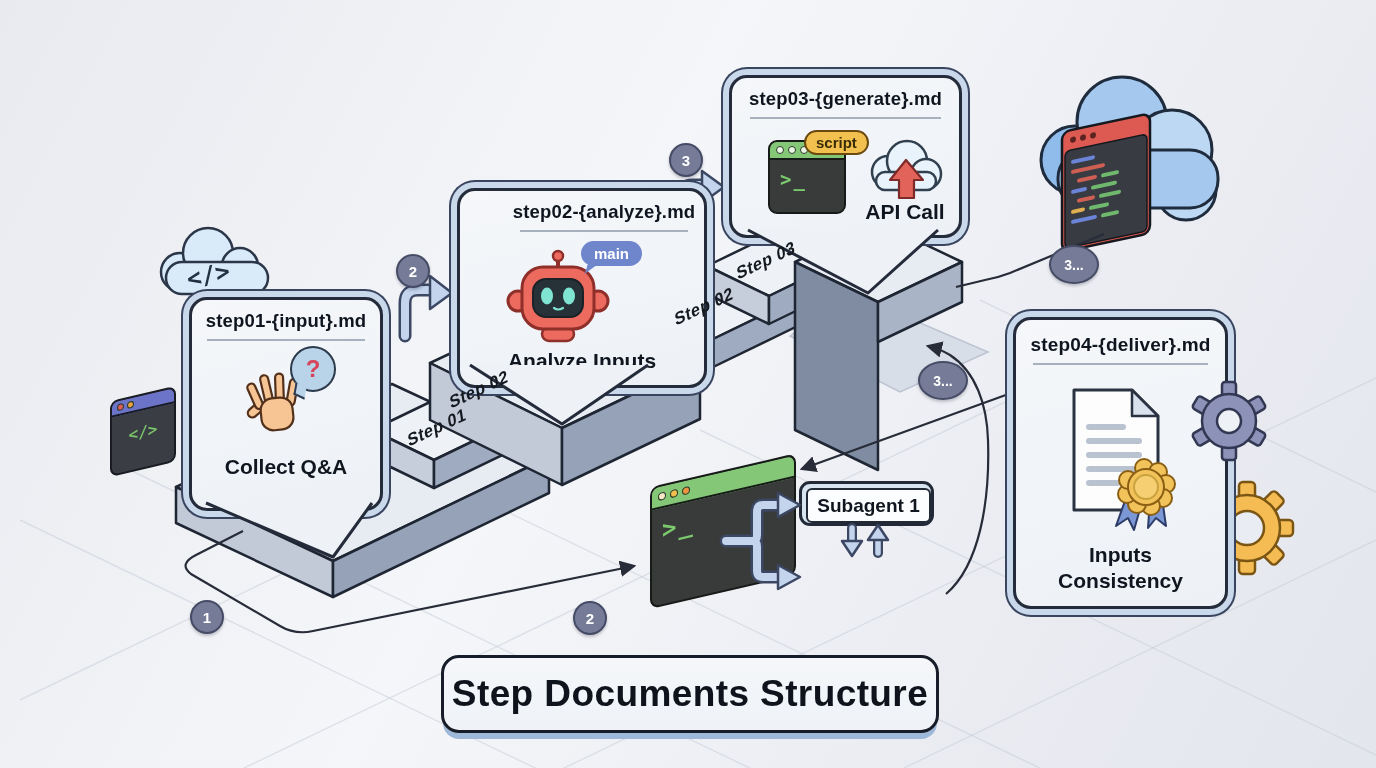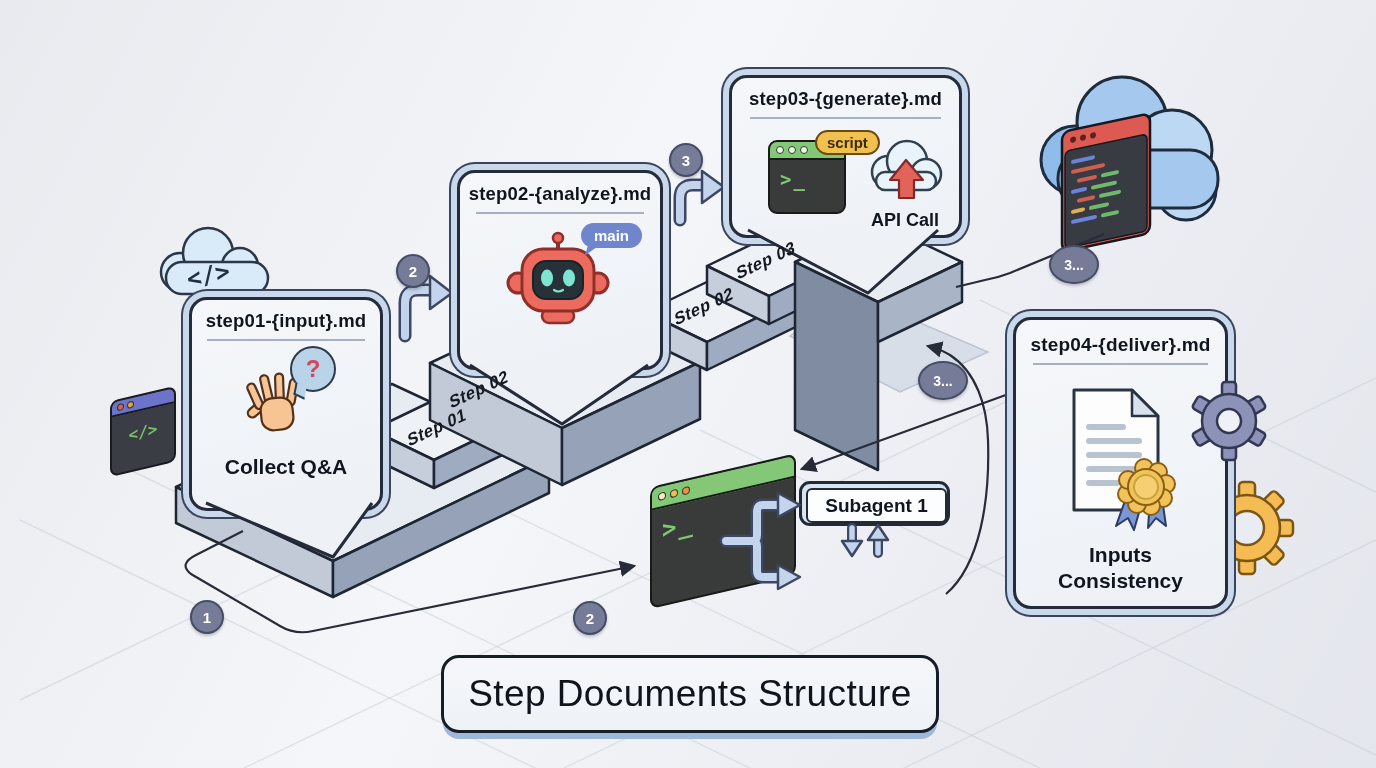--- a/index.html
+++ b/index.html
@@ -53,30 +53,30 @@
 
   
   .code-win{position:absolute;left:110px;top:401px;width:62px;height:72px;background:#3a3d44;
     border:2.5px solid #181b22;border-radius:8px;overflow:hidden;transform-origin:top left;
     transform:skewY(-13deg);z-index:5;}
   .code-win-head{height:13px;background:#6b74c8;border-bottom:2px solid #181b22;display:flex;align-items:center;gap:3px;padding-left:5px;}
   .code-win-head .dot{width:5px;height:5px;border-width:1px;}
   .code-glyph{color:#7ac46a;font-family:"DejaVu Sans Mono",monospace;font-weight:800;font-size:16px;text-align:center;margin-top:12px;}
 
   
-  .sub-box{position:absolute;width:151px;height:45px;background:#d9e4f1;border:3px solid #222a38;
+  .sub-box{position:absolute;width:135px;height:45px;background:#d9e4f1;border:3px solid #222a38;
     border-radius:11px;padding:4px;box-sizing:border-box;z-index:30;}
   .sub-box-inner{width:100%;height:100%;background:#fcfdfe;border:2.5px solid #222a38;border-radius:6px;
     display:flex;align-items:center;justify-content:center;font-weight:800;font-size:19px;color:#10161f;}
 
   
   .title-box{position:absolute;left:441px;top:655px;width:492px;height:72px;z-index:50;
     background:linear-gradient(#f5f7fa,#eef2f7);border:3.5px solid #161c28;border-radius:18px;
     box-shadow:0 8px 0 -2px #9db8d8;display:flex;align-items:center;justify-content:center;}
-  .title-text{font-weight:400;font-size:37px;color:#0e131c;letter-spacing:.4px;}
+  .title-text{font-weight:700;font-size:37px;color:#0e131c;letter-spacing:.4px;}
 
   .blk-under{fill:none;stroke:#3c4763;stroke-width:13;stroke-linecap:round;stroke-linejoin:round;}
   .blk-over{fill:none;stroke:#c3d4ec;stroke-width:8;stroke-linecap:round;stroke-linejoin:round;}
   .blk-under.sm{stroke-width:10;} .blk-over.sm{stroke-width:5.5;}
   .blk-head{fill:#c3d4ec;stroke:#3c4763;stroke-width:2.5;stroke-linejoin:round;}
   .thin{fill:none;stroke:#272c38;stroke-width:2.2;}
   .grid{stroke:#c9cfda;stroke-width:1.4;opacity:.55;}
 </style>
 </head>
 <body>
@@ -226,64 +226,65 @@
         <rect x="40" y="8" width="8" height="27" rx="4" transform="rotate(16 44 34)"></rect>
         <rect x="14" y="26" width="32" height="32" rx="12"></rect>
       </g>
     </svg>
     <div class="q-bubble" style="left:98px;top:46px;">
       <span>?</span>
     </div>
     <div class="caption" style="top:155px;font-size:21px;">Collect Q&amp;A</div>
   </div>
 
-  <div class="card" style="left:457px;top:170px;width:200px;height:194px;">
+  <div class="card" style="left:457px;top:188px;width:200px;height:194px;padding-left:44px;">
     <div class="card-header">step02-{analyze}.md</div>
     <div class="card-divider"></div>
     <svg width="104" height="96" style="left:46px;top:58px;">
       <g>
         <rect x="50" y="8" width="4" height="12" fill="#8f2f2a"></rect>
         <circle cx="52" cy="7" r="5" fill="#ed6a5f" stroke="#8f2f2a" stroke-width="2.5"></circle>
         <circle cx="12" cy="52" r="10" fill="#ed6a5f" stroke="#8f2f2a" stroke-width="3"></circle>
         <circle cx="92" cy="52" r="10" fill="#ed6a5f" stroke="#8f2f2a" stroke-width="3"></circle>
         <rect x="36" y="78" width="32" height="14" rx="7" fill="#ed6a5f" stroke="#8f2f2a" stroke-width="2.5"></rect>
         <rect x="16" y="18" width="72" height="62" rx="21" fill="#ed6a5f" stroke="#8f2f2a" stroke-width="3"></rect>
         <rect x="27" y="30" width="50" height="38" rx="13" fill="#263238" stroke="#1a2127" stroke-width="2"></rect>
         <ellipse cx="41" cy="47" rx="6" ry="8.5" fill="#7fe5d2"></ellipse>
         <ellipse cx="63" cy="47" rx="6" ry="8.5" fill="#7fe5d2"></ellipse>
         <path d="M48,59 Q52,62 57,59" fill="none" stroke="#7fe5d2" stroke-width="2.2" stroke-linecap="round"></path>
       </g>
     </svg>
     <div class="main-bubble" style="left:121px;top:50px;text-align:center;">main</div>
+    <div class="caption" style="top:158px;font-size:21px;">Analyze Inputs</div>
   </div>
 
   <div class="card" style="left:729px;top:75px;width:227px;height:157px;">
     <div class="card-header">step03-{generate}.md</div>
     <div class="card-divider"></div>
     <div class="term" style="left:36px;top:62px;width:74px;height:70px;">
       <div class="term-head">
         <span class="dot" style="background:#eaf5e6;"></span>
         <span class="dot" style="background:#eaf5e6;"></span>
         <span class="dot" style="background:#eaf5e6;"></span>
       </div>
       <div class="term-body">
           <span class="prompt" style="font-size:19px;">&gt;_</span>
         </div>
     </div>
-    <div class="script-pill" style="left:83px;top:52px;">script</div>
+    <div class="script-pill" style="left:72px;top:52px;">script</div>
     <svg width="86" height="80" style="left:132px;top:54px;">
       <g stroke="#31404f" stroke-width="2.5">
         <circle cx="24" cy="40" r="16" fill="#e9f3fb"></circle>
         <circle cx="43" cy="29" r="20" fill="#e9f3fb"></circle>
         <circle cx="62" cy="42" r="15" fill="#e9f3fb"></circle>
         <rect x="12" y="40" width="60" height="18" rx="9" fill="#e9f3fb"></rect>
       </g>
       <polygon points="42,28 59,48 50,48 50,66 35,66 35,48 26,48" fill="#e2635a" stroke="#7e2a28" stroke-width="2.2" stroke-linejoin="round"></polygon>
     </svg>
-    <div class="caption" style="left:118px;right:auto;width:110px;top:132px;font-size:18px;">API Call</div>
+    <div class="caption" style="left:118px;right:auto;width:110px;top:122px;font-size:21px;">API Call</div>
   </div>
 
   <div class="card" style="left:1013px;top:317px;width:209px;height:286px;">
     <div class="card-header" style="margin-top:14px;font-size:19px;">step04-{deliver}.md</div>
     <div class="card-divider"></div>
     <svg width="120" height="148" style="left:42px;top:66px;">
       <path d="M16,4 H74 L100,30 V124 H16 Z" fill="#fdfdfe" stroke="#2a3342" stroke-width="3" stroke-linejoin="round"></path>
       <path d="M74,4 L74,30 H100 Z" fill="#d9e2ec" stroke="#2a3342" stroke-width="2.5" stroke-linejoin="round"></path>
       <g fill="#b9c3d0">
         <rect x="28" y="38" width="40" height="6" rx="3"></rect>

